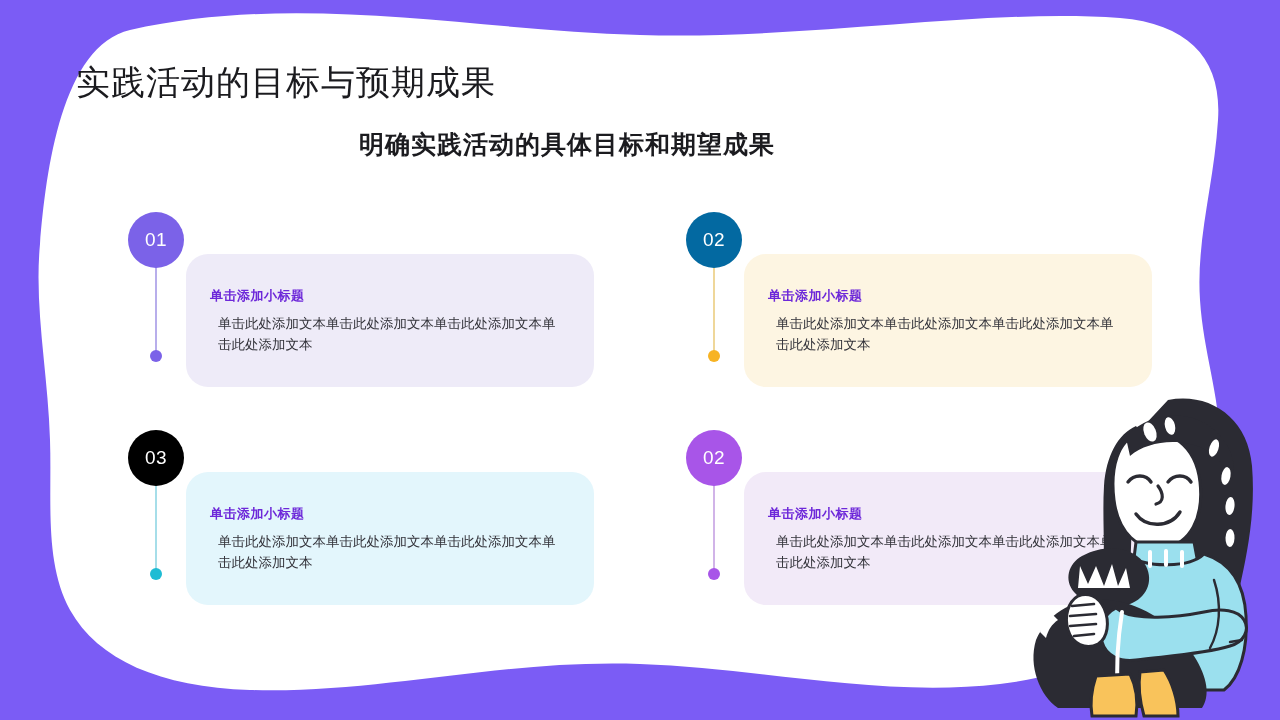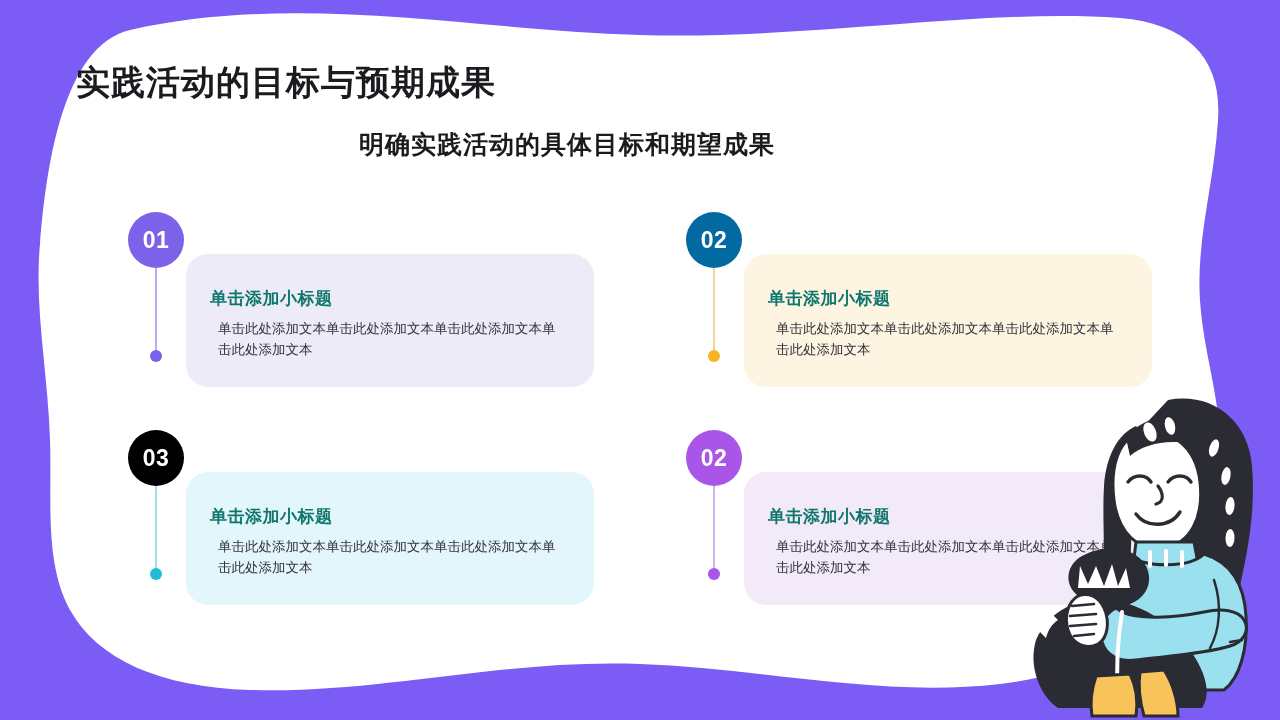--- a/index.html
+++ b/index.html
@@ -23,21 +23,21 @@
     width: 1280px;
     height: 720px;
   }
 
   
   .title {
     position: absolute;
     left: 76px;
     top: 60px;
     font-size: 34px;
-    font-weight: 700;
+    font-weight: 400;
     color: #1b1b1f;
     letter-spacing: 1px;
     white-space: nowrap;
   }
   .subtitle {
     position: absolute;
     left: 359px;
     top: 128px;
     font-size: 25px;
     font-weight: 700;
@@ -51,22 +51,22 @@
     position: absolute;
   }
   .badge {
     position: absolute;
     width: 56px;
     height: 56px;
     border-radius: 50%;
     display: flex;
     align-items: center;
     justify-content: center;
-    font-size: 23px;
-    font-weight: 700;
+    font-size: 19px;
+    font-weight: 400;
     color: #ffffff;
     left: 0;
     top: 0;
     z-index: 3;
     letter-spacing: 0.5px;
   }
   .stem {
     position: absolute;
     left: 27px;
     top: 54px;
@@ -88,23 +88,23 @@
     left: 58px;
     top: 42px;
     width: 408px;
     height: 133px;
     border-radius: 22px;
     box-sizing: border-box;
     padding: 33px 30px 0 24px;
     z-index: 0;
   }
   .card-title {
-    font-size: 17px;
+    font-size: 13px;
     font-weight: 700;
-    color: #0f766e;
+    color: #6d28d9;
     letter-spacing: 0.5px;
     margin: 0 0 9px 0;
   }
   .card-body {
     font-size: 13.5px;
     line-height: 1.55;
     color: #33333a;
     margin: 8px;
     width: 340px;
   }

